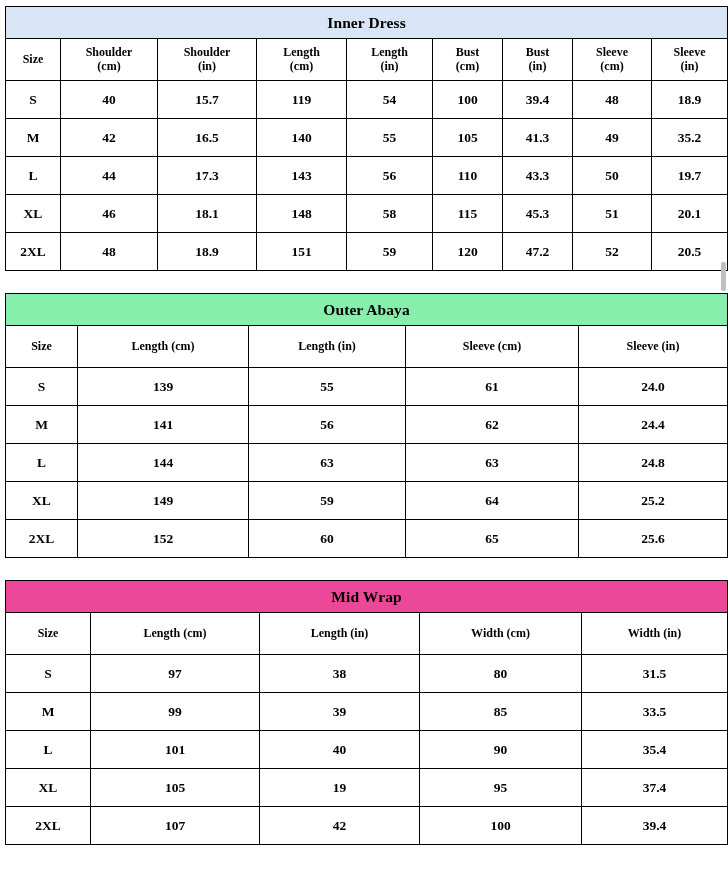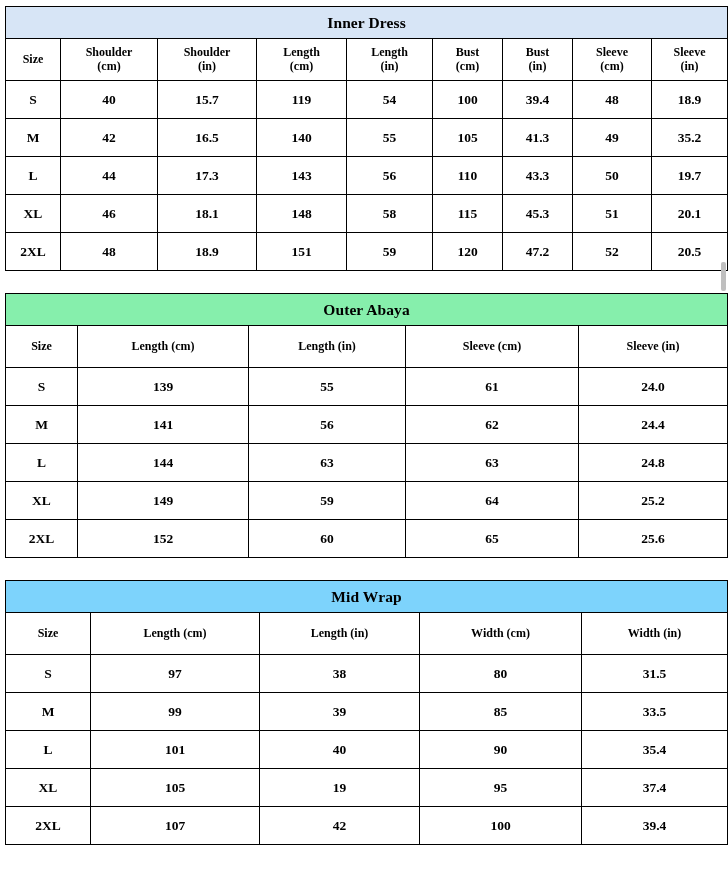--- a/index.html
+++ b/index.html
@@ -47,21 +47,21 @@
   }
 
   .band-cell {
     font-size: 15.5px;
     height: 31px;
     border-bottom: 1.6px solid #000000 !important;
     letter-spacing: 0.1px;
   }
   .band-blue  { background: #d7e5f6; }
   .band-peach { background: #86efac; }
-  .band-pink  { background: #7dd3fc; }
+  .band-pink  { background: #ec4899; }
 
   .col-head {
     font-size: 12px;
     height: 41px;
   }
   .col-head .hl {
     display: block;
   }
 
   .data-cell {

